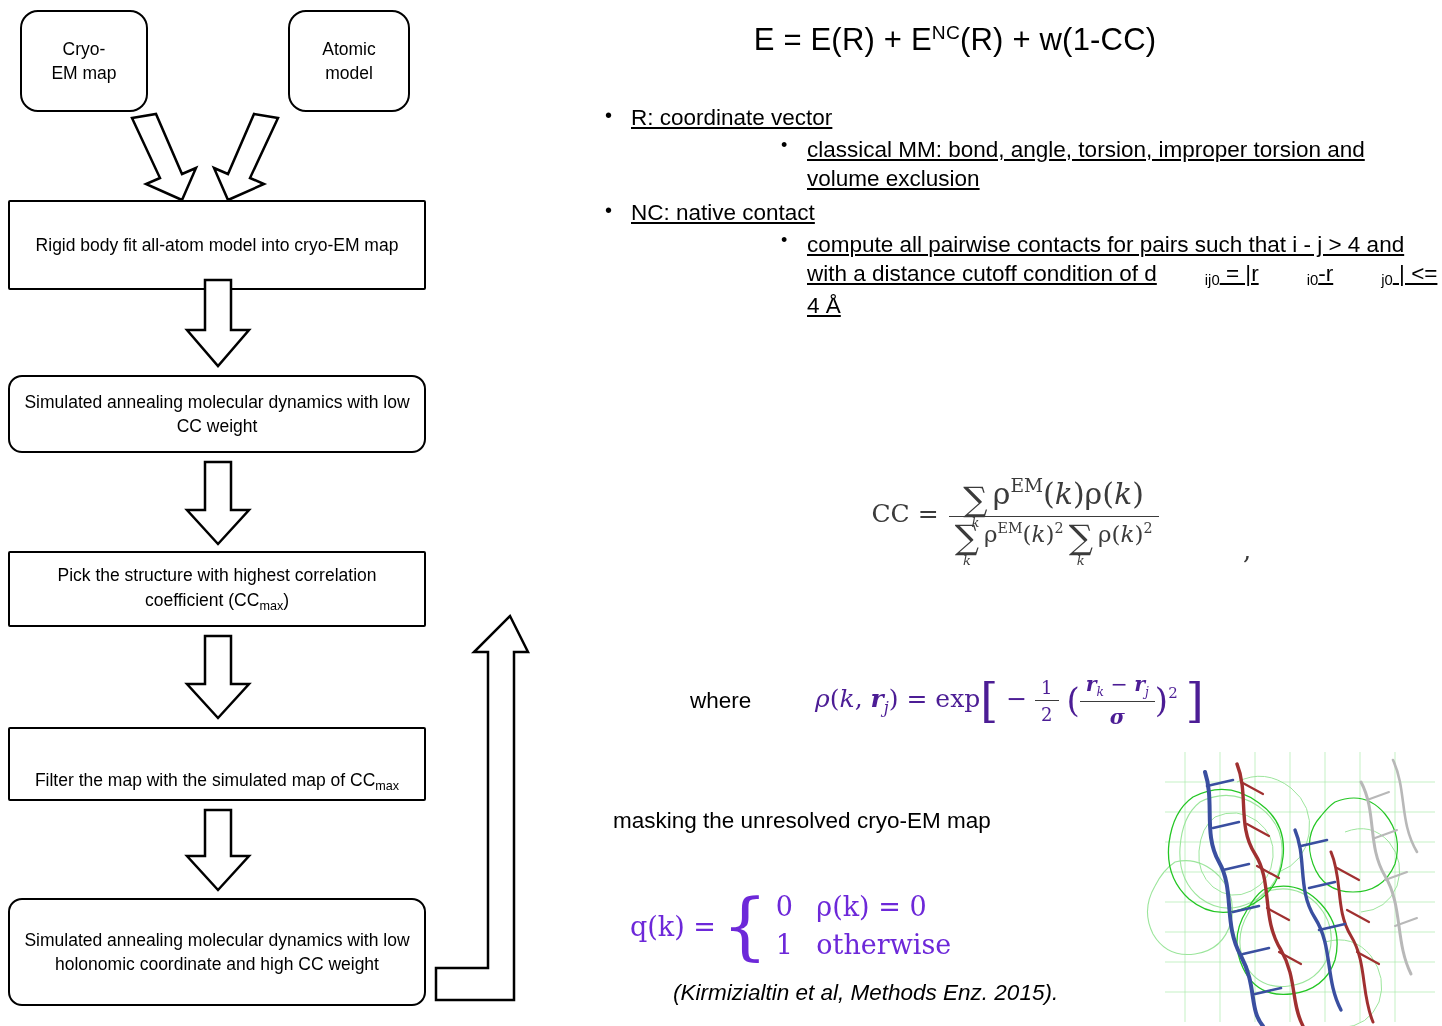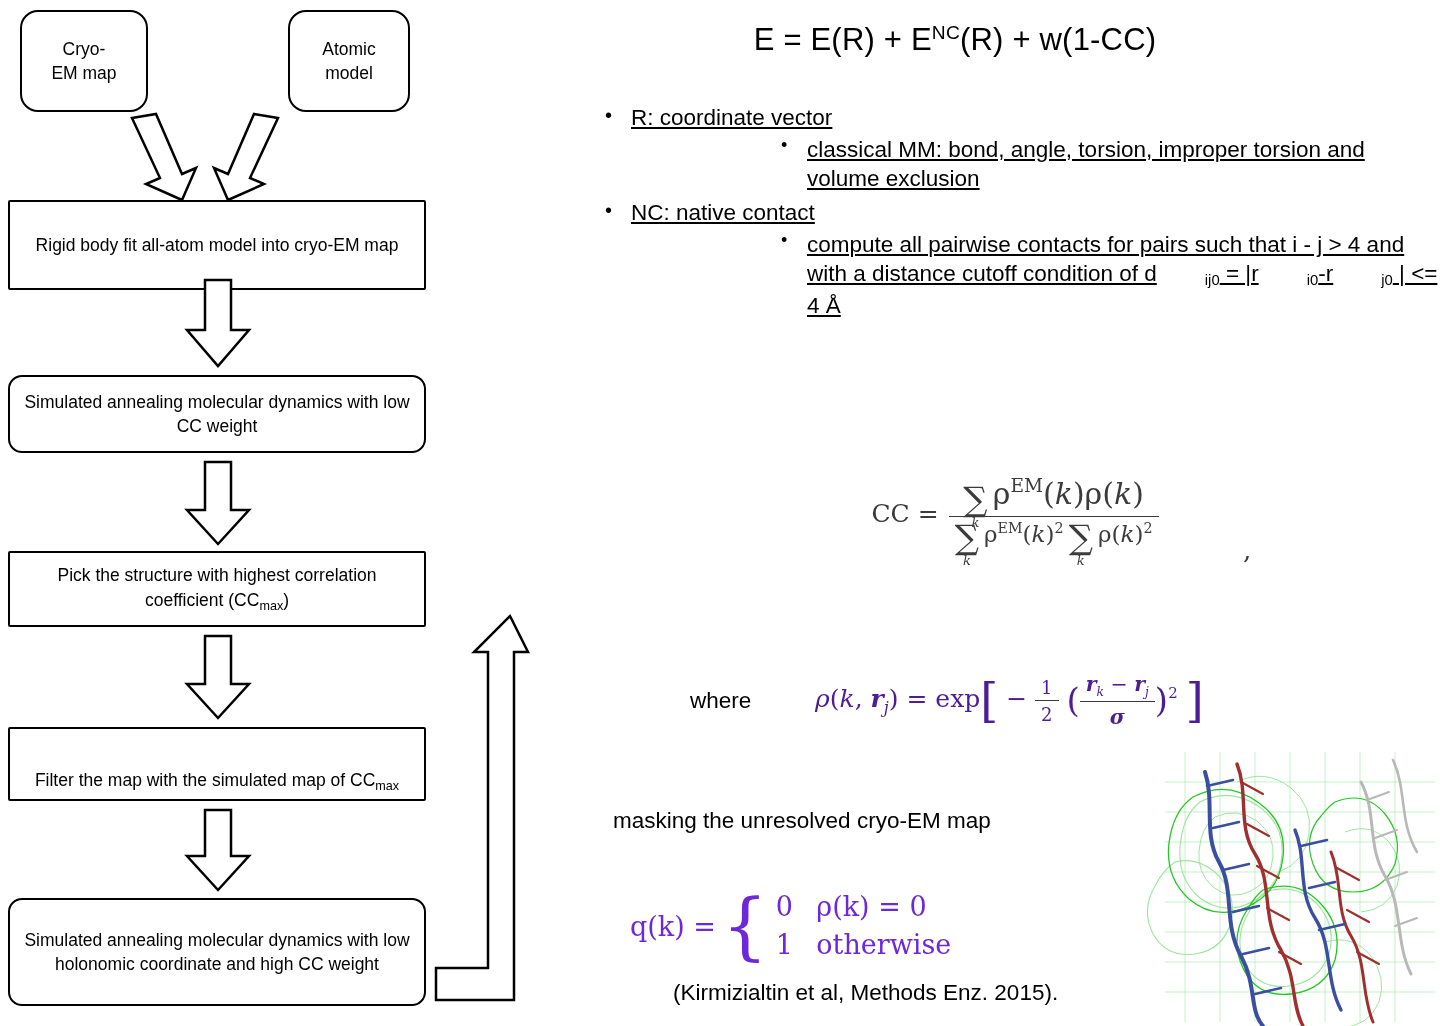--- a/index.html
+++ b/index.html
@@ -240,20 +240,21 @@
   }
   .cases-col { display: inline-block; }
   .cases-row { white-space: nowrap; line-height: 1.42; }
   .cases-row .caseval { display: inline-block; width: 32px; }
 
   #citation {
     position: absolute;
     left: 98px;
     top: 980px;
     font-size: 22.5px;
+    font-style: italic;
   }
 
   
   #molecule {
     position: absolute;
     left: 1145px;
     top: 742px;
     width: 297px;
     height: 284px;
     overflow: hidden;

